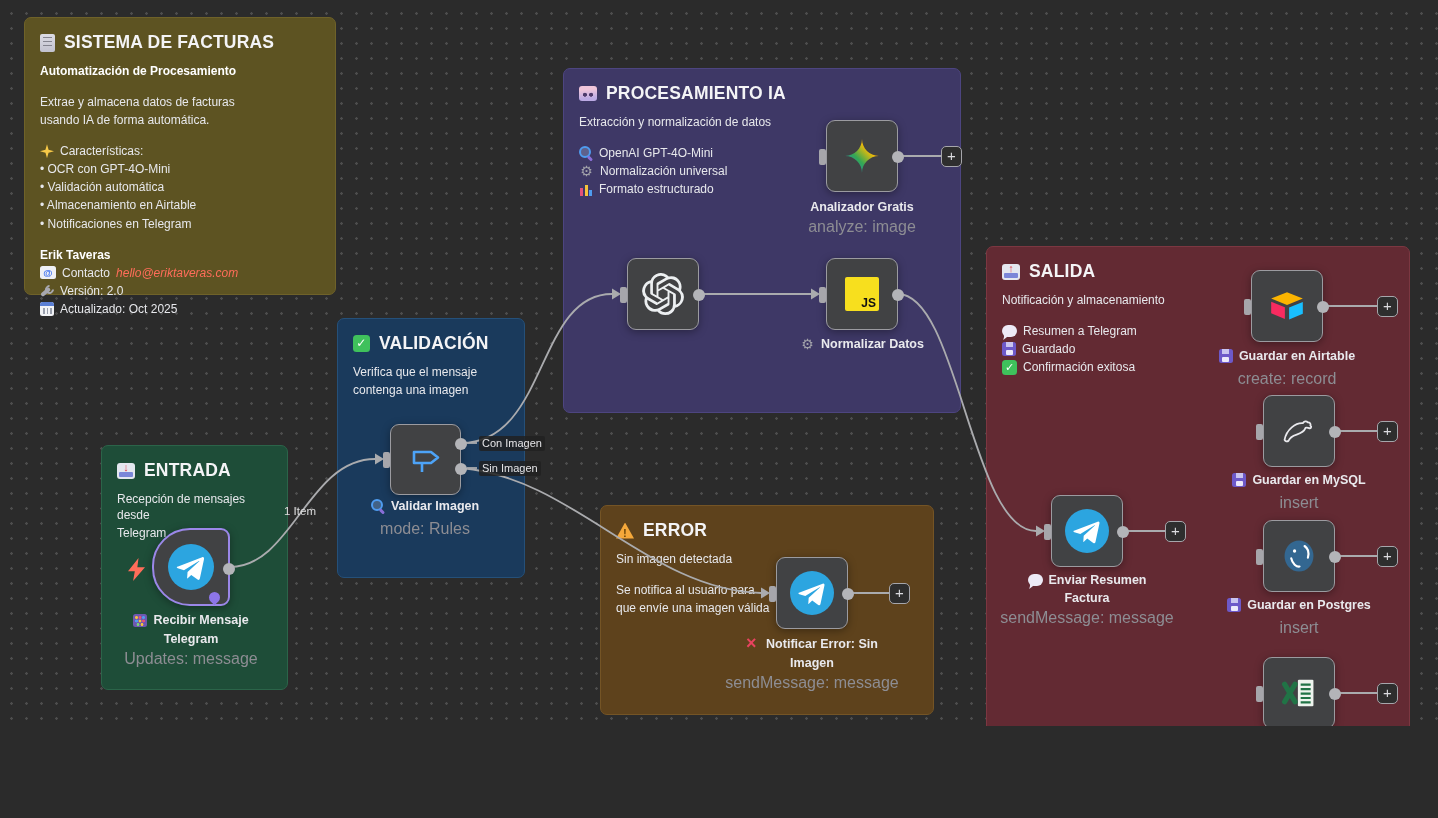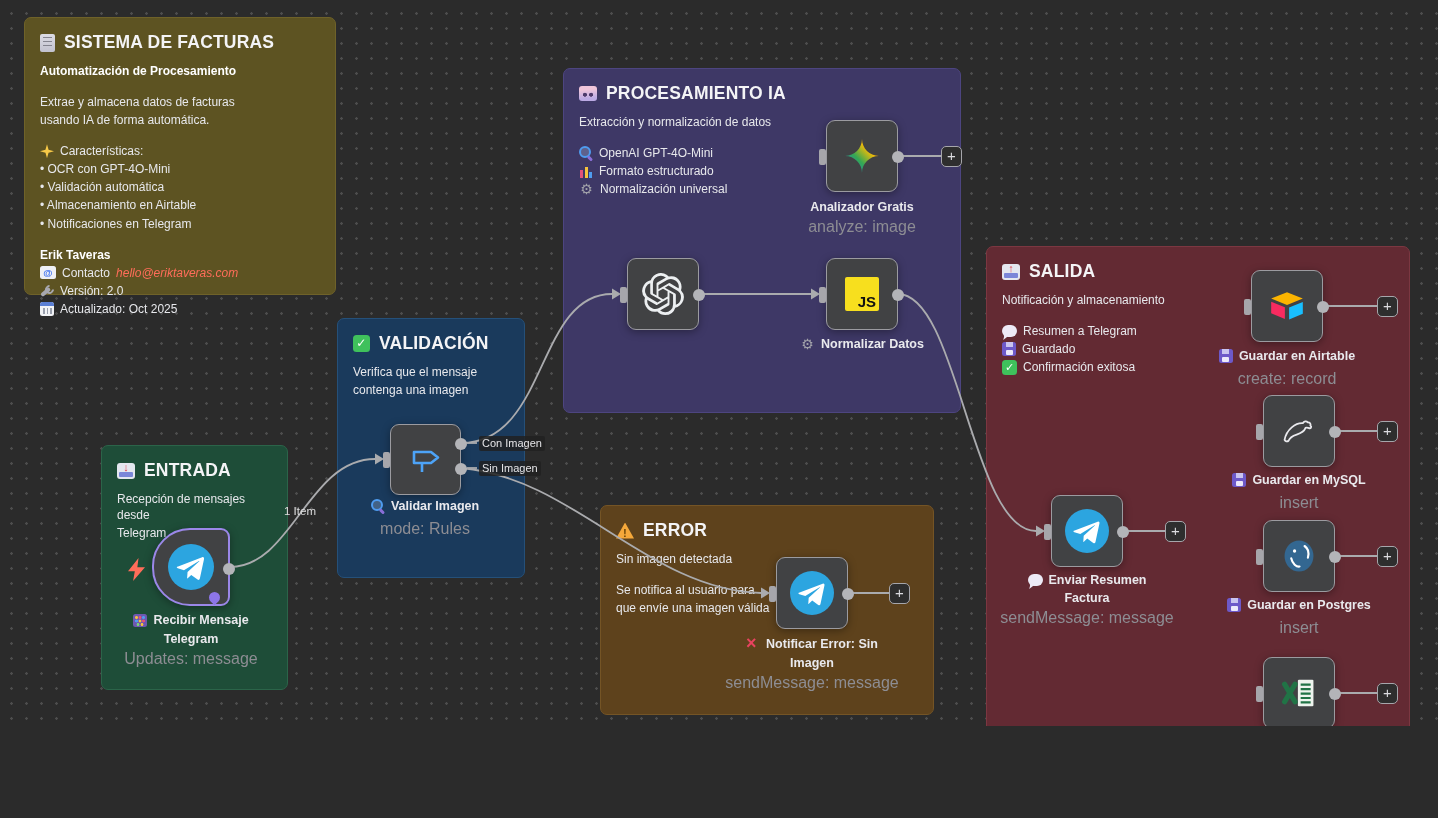--- a/index.html
+++ b/index.html
@@ -92,21 +92,21 @@
         border-radius:9px;box-sizing:border-box;z-index:4;display:flex;align-items:center;
         justify-content:center;box-shadow:0 2px 8px rgba(0,0,0,.35);}
   .node.trigger{width:78px;height:78px;border:2px solid #9b87e8;border-radius:38px 9px 9px 38px;}
   .outdot{position:absolute;right:-7px;width:12px;height:12px;background:#b3b4b8;border-radius:50%;}
   .stub{position:absolute;left:-8px;width:7px;height:16px;background:#a6a6ab;border-radius:2px;}
   .bolt{position:absolute;left:-26px;top:28px;width:17px;height:23px;background:#ff6d5a;
         clip-path:polygon(62% 0,0 58%,40% 58%,30% 100%,100% 40%,55% 40%);}
   .pin{position:absolute;right:8px;bottom:1px;width:11px;height:11px;background:#8d75e8;
        border-radius:50% 50% 50% 0;transform:rotate(-45deg);}
   .jsbox{width:34px;height:34px;background:#f7df1e;border-radius:2px;display:flex;align-items:flex-end;
-         justify-content:flex-end;padding:0 3px 1px 0;box-sizing:border-box;font-weight:800;font-size:15px;color:#111;}
+         justify-content:flex-end;padding:0 3px 1px 0;box-sizing:border-box;font-weight:800;font-size:12px;color:#111;}
   .nlabel{position:absolute;transform:translateX(-50%);text-align:center;font-size:12.5px;font-weight:700;
           color:#e9e9ed;width:200px;line-height:1.28;z-index:4;}
   .nlabel .row{display:inline-flex;align-items:center;gap:6px;}
   .nsub{font-weight:400;font-size:16px;color:#8d8d93;margin-top:2px;}
   .plusbtn{position:absolute;width:21px;height:21px;border:1.8px solid #a6a6ab;border-radius:5px;
            background:#2e2e2e;color:#dcdce0;font-size:15px;line-height:18px;text-align:center;
            box-sizing:border-box;z-index:4;}
   .wlabel{position:absolute;font-size:11px;color:#e4e4e7;background:rgba(33,33,33,.85);
           padding:0 3px;border-radius:2px;line-height:15px;z-index:3;}
   .cntlabel{position:absolute;font-size:11.5px;color:#dededf;z-index:3;}
@@ -178,26 +178,26 @@
         <span class="ic ic-robot"></span>
         <span>PROCESAMIENTO IA</span>
       </h2>
     <div class="nline">Extracción y normalización de datos</div>
     <div class="sp"></div>
     <div class="nline">
       <span class="ic ic-mag"></span>
       <span>OpenAI GPT-4O-Mini</span>
       </div>
     <div class="nline">
+      <span class="ic ic-gear"></span>
+      <span>Normalización universal</span>
+      </div>
+    <div class="nline">
       <span class="ic ic-chart"></span>
       <span>Formato estructurado</span>
-      </div>
-    <div class="nline">
-      <span class="ic ic-gear"></span>
-      <span>Normalización universal</span>
       </div>
   </div>
 
   <div class="note note-error">
     <h2>
         <span class="ic ic-warning"></span>
         <span>ERROR</span>
       </h2>
     <div class="nline">Sin imagen detectada</div>
     <div class="sp"></div>

